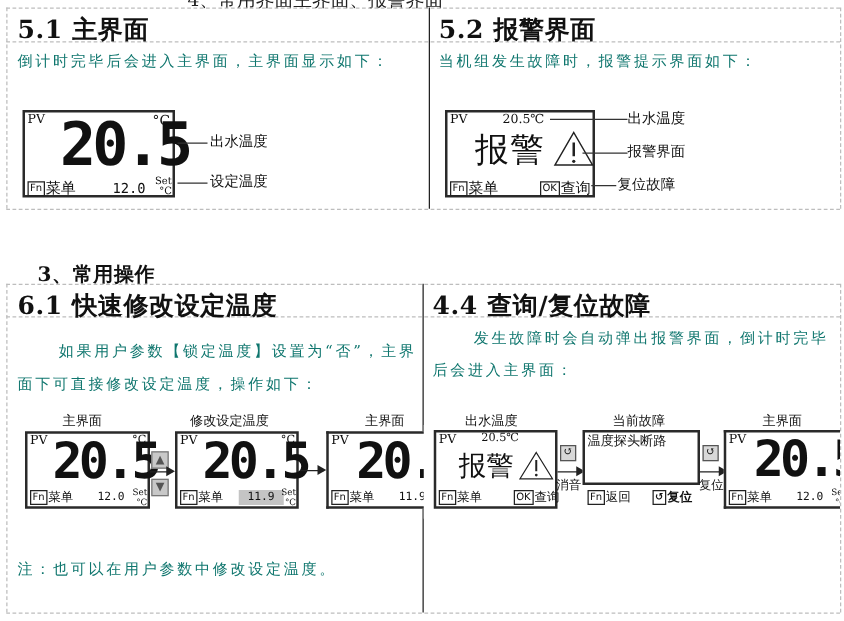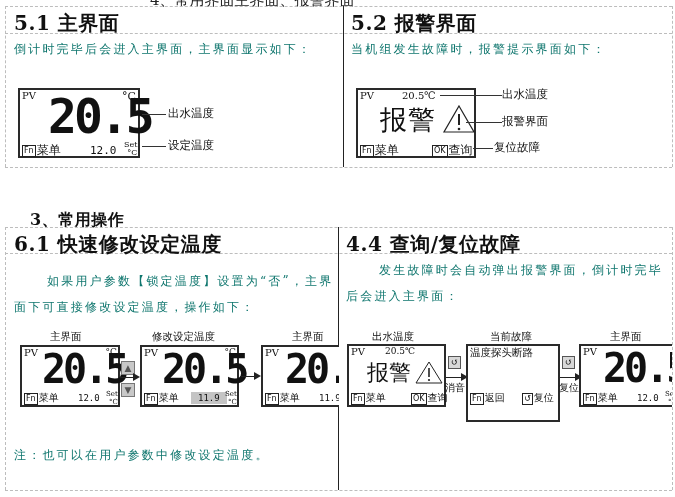--- a/index.html
+++ b/index.html
@@ -144,24 +144,24 @@
     <line x1="14" y1="8" x2="14" y2="17" stroke="#222" stroke-width="1.6"></line>
     <circle cx="14" cy="20" r="1.1" fill="#222"></circle>
   </svg>
   <span class="bottom" style="top:45px;font-size:10px;"><span class="fnbox">Fn</span><span>菜单</span></span>
   <span class="bottom" style="left:62px;top:45px;font-size:10px;"><span class="fnbox">OK</span><span>查询</span></span>
 </div>
 <div class="smallkey" style="left:448px;top:356px;">↺</div>
 <div class="arrow" style="left:446px;top:377px;width:20px;"></div>
 <div class="vlabel" style="left:445px;top:381px;">消音</div>
 
-<div class="lcd" style="left:466px;top:344px;width:94px;height:78px;">
+<div class="lcd" style="left:466px;top:344px;width:94px;height:44px;">
   <span class="abs" style="left:2px;top:0;font-size:10.5px;white-space:nowrap;">温度探头断路</span>
   <span class="bottom" style="top:45px;font-size:10px;"><span class="fnbox">Fn</span><span>返回</span></span>
-  <span class="bottom" style="left:54px;top:45px;font-size:10px;"><span class="fnbox">↺</span><span>复位</span></span>
+  <span class="bottom" style="left:54px;top:45px;font-size:10px;font-weight:bold;"><span class="fnbox">↺</span><span>复位</span></span>
 </div>
 <div class="smallkey" style="left:562px;top:356px;">↺</div>
 <div class="arrow" style="left:560px;top:377px;width:20px;"></div>
 <div class="vlabel" style="left:559px;top:381px;">复位</div>
 
 <div class="lcd" style="left:579px;top:344px;width:93px;height:63px;border-right:none;overflow:hidden;">
   <span class="pv">PV</span>
   <span class="big" style="left:22px;top:2px;font-size:40px;">20.5</span>
   <span class="bottom" style="top:45px;font-size:10px;"><span class="fnbox">Fn</span><span>菜单</span></span>
   <span class="setv" style="left:56px;top:47px;font-size:9px;">12.0</span>

